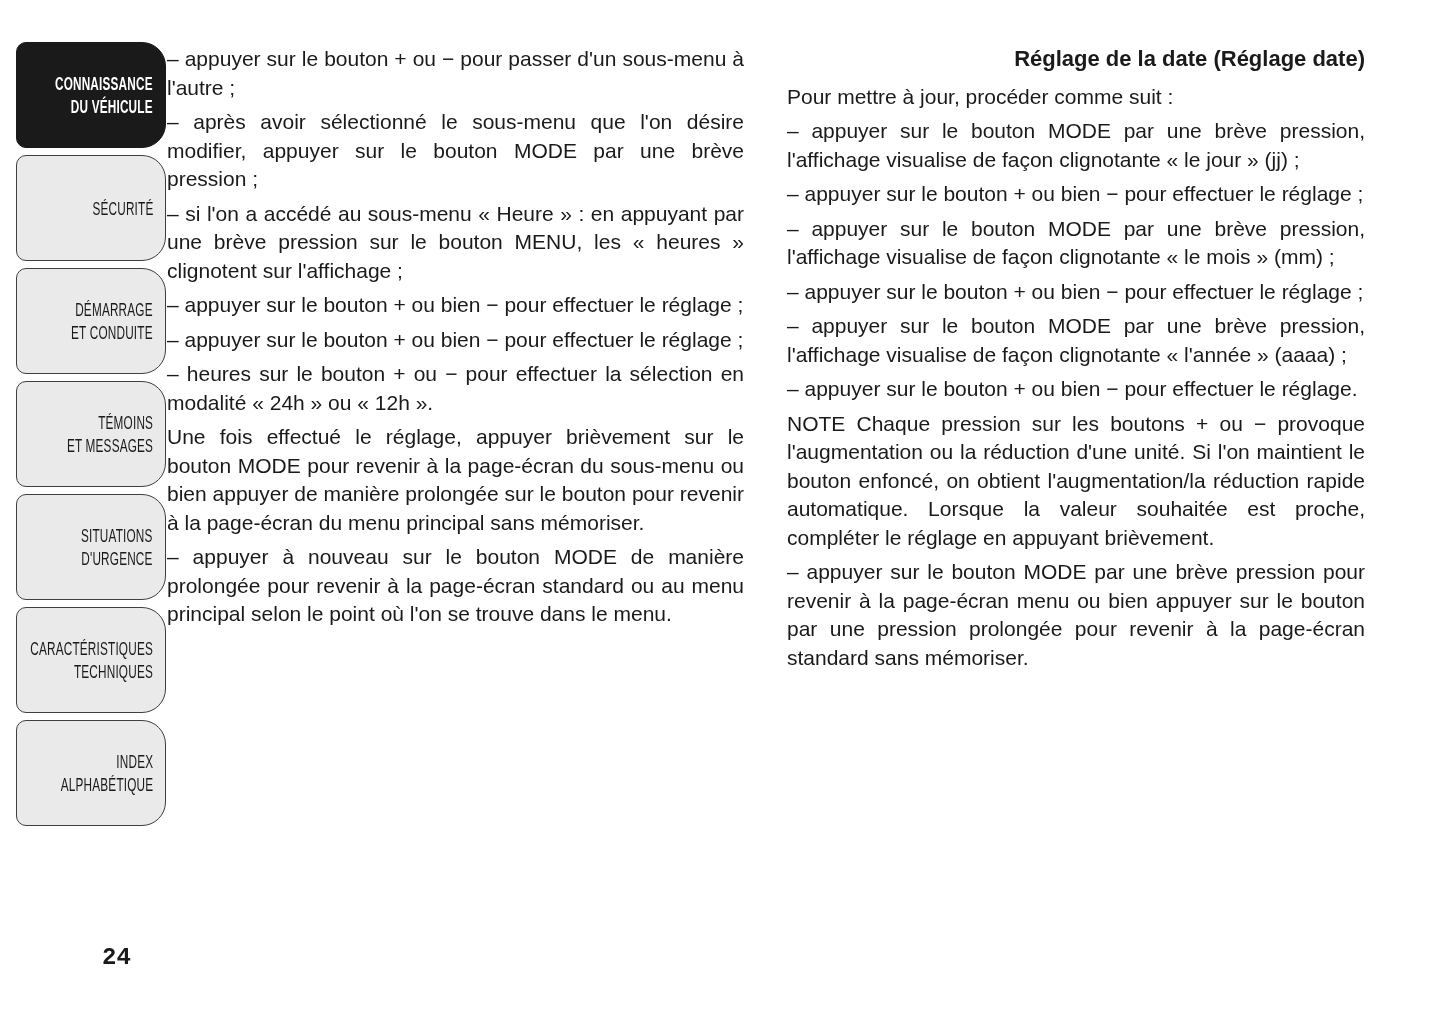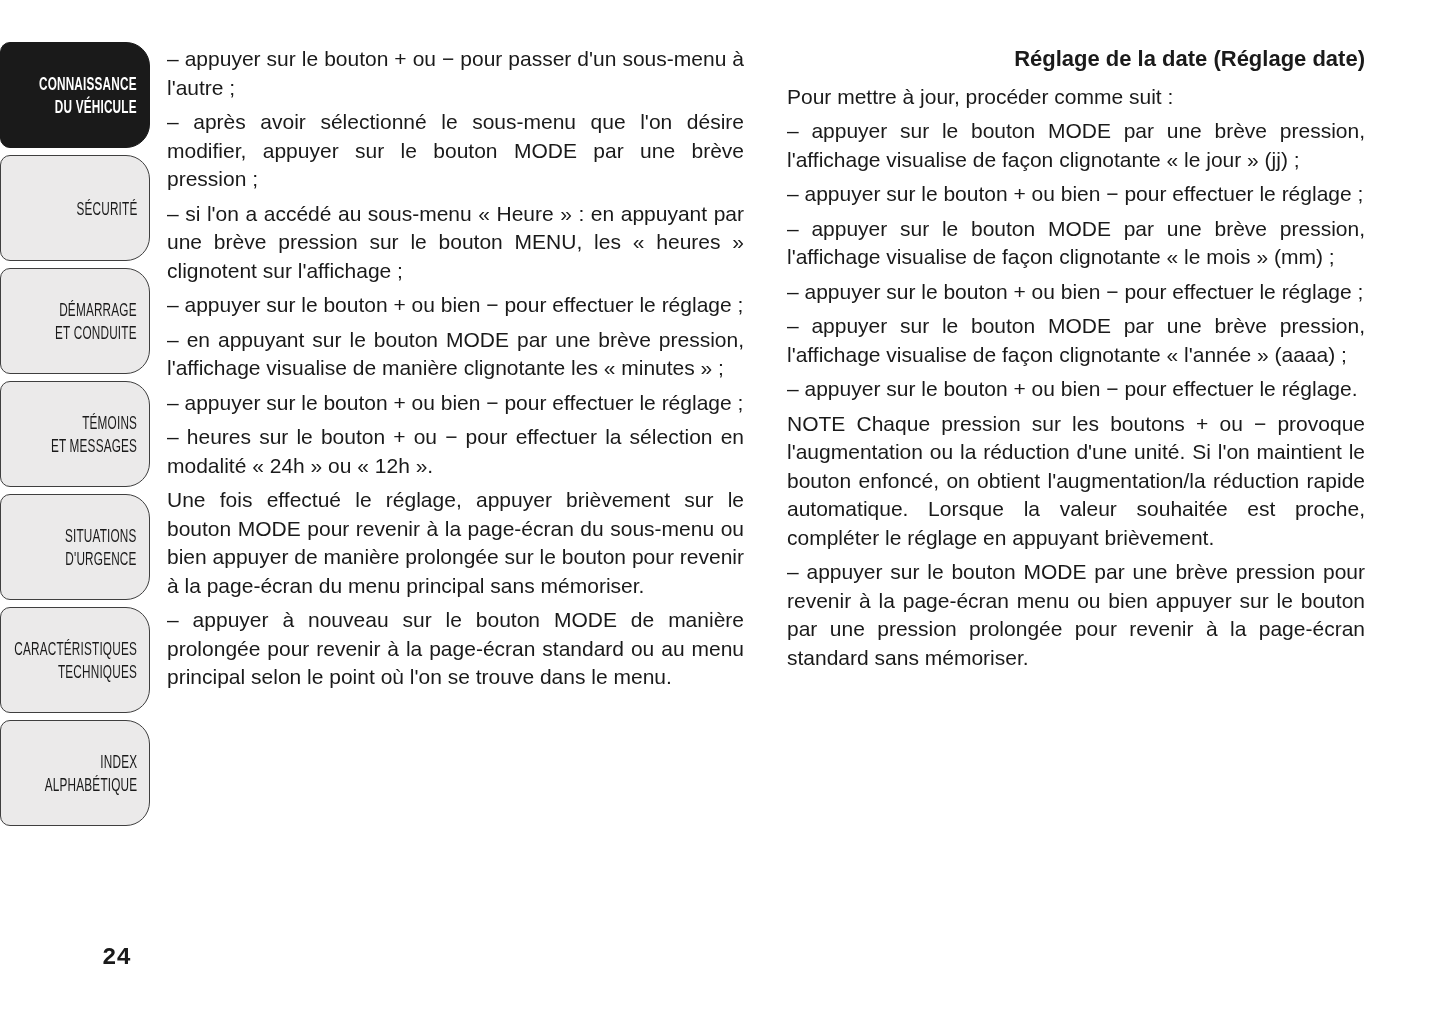--- a/index.html
+++ b/index.html
@@ -19,20 +19,21 @@
     display: flex; flex-direction: column; gap: 7px;
   }
   .tab {
     height: 106px; width: 150px;
     background: #ebeaea;
     border: 1.5px solid #3f3f3f;
     border-left-width: 1px;
     border-radius: 10px 24px 24px 10px;
     display: flex; align-items: center; justify-content: flex-end;
     padding-right: 12px;
+    margin-left: 16px;
   }
   .tab.active {
     background: #1a1a1a;
     border-color: #1a1a1a;
   }
   .tab-label {
     transform: scaleX(0.62);
     transform-origin: 100% 50%;
     font-size: 19px; line-height: 23px;
     letter-spacing: 0.3px;
@@ -114,21 +115,20 @@
         <span class="tab-line">ALPHABÉTIQUE</span>
       </div>
     </div>
   </nav>
 
   <div class="col col-left">
     <p class="body-text">– appuyer sur le bouton + ou − pour passer d'un sous-menu à l'autre ;</p>
     <p class="body-text">– après avoir sélectionné le sous-menu que l'on désire modifier, appuyer sur le bouton MODE par une brève pression ;</p>
     <p class="body-text">– si l'on a accédé au sous-menu « Heure » : en appuyant par une brève pression sur le bouton MENU, les « heures » clignotent sur l'affichage ;</p>
     <p class="body-text">– appuyer sur le bouton + ou bien − pour effectuer le réglage ;</p>
-    <p class="body-text">– en appuyant sur le bouton MODE par une brève pression, l'affichage visualise de manière clignotante les « minutes » ;</p>
     <p class="body-text">– appuyer sur le bouton + ou bien − pour effectuer le réglage ;</p>
     <p class="body-text">– heures sur le bouton + ou − pour effectuer la sélection en modalité « 24h » ou « 12h ».</p>
     <p class="body-text">Une fois effectué le réglage, appuyer brièvement sur le bouton MODE pour revenir à la page-écran du sous-menu ou bien appuyer de manière prolongée sur le bouton pour revenir à la page-écran du menu principal sans mémoriser.</p>
     <p class="body-text">– appuyer à nouveau sur le bouton MODE de manière prolongée pour revenir à la page-écran standard ou au menu principal selon le point où l'on se trouve dans le menu.</p>
   </div>
 
   <div class="col col-right">
     <h2 class="heading">Réglage de la date (Réglage date)</h2>
     <p class="body-text">Pour mettre à jour, procéder comme suit :</p>
     <p class="body-text">– appuyer sur le bouton MODE par une brève pression, l'affichage visualise de façon clignotante « le jour » (jj) ;</p>

